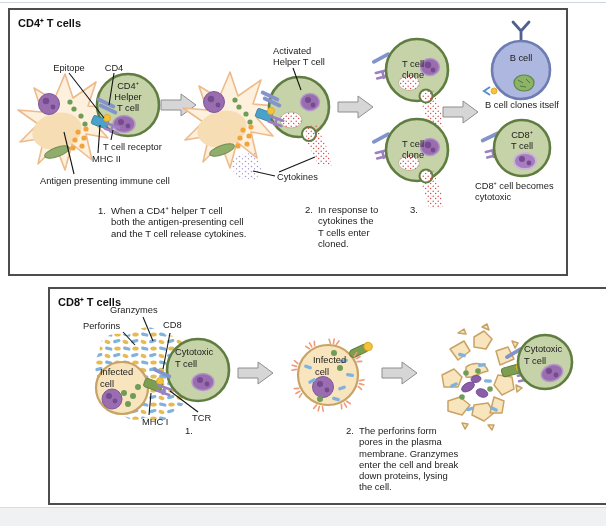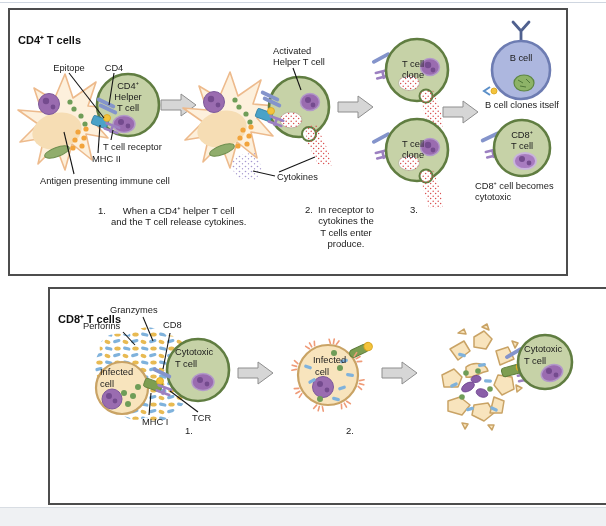--- a/index.html
+++ b/index.html
@@ -2,25 +2,25 @@
 <html><head>
 <meta charset="utf-8">
 <style>
   html,body{margin:0;padding:0;background:#fff;font-family:"Liberation Sans",sans-serif;}
   .page{position:relative;width:606px;height:526px;background:#fff;overflow:hidden;}
   .top-rule{position:absolute;left:0;top:2px;width:606px;height:1px;background:#cfd6e0;}
   .footer{position:absolute;left:0;top:507px;width:606px;height:19px;background:#eff1f3;border-top:1px solid #d8dde3;}
   .panel{position:absolute;left:8px;background:#fff;border:2px solid #4d4d4d;box-sizing:border-box;}
   .panel1{top:8px;width:560px;height:268px;}
   .panel2{top:287px;width:560px;height:218px;margin-left:40px;}
-  .panel-title{position:absolute;left:8px;top:22px;font-size:11px;font-weight:bold;color:#111;z-index:5;}
+  .panel-title{position:absolute;left:8px;top:5px;font-size:11px;font-weight:bold;color:#111;z-index:5;}
   .dsvg{position:absolute;left:0;top:0;}
   .caption{position:absolute;display:flex;font-size:9.5px;line-height:11.3px;color:#1b1b1b;z-index:4;}
   .cap-num{width:13px;flex:none;}
-  .cap-line{display:block;text-align:center;}
+  .cap-line{display:block;}
   text{font-family:"Liberation Sans",sans-serif;font-size:9.3px;fill:#1b1b1b;}
   .ptr{stroke:#141414;stroke-width:1.1;fill:none;}
 </style>
 </head>
 <body>
 
 <div class="page">
   <div class="top-rule"></div>
 
   <section class="panel panel1">
@@ -184,30 +184,31 @@
         <text x="512" y="139" text-anchor="middle">T cell</text>
       </g>
       <text x="465" y="179">CD8⁺ cell becomes</text>
       <text x="465" y="190">cytotoxic</text>
     </svg>
 
     <div class="caption" style="left:88px;top:195px;width:210px;">
       <span class="cap-num">1.</span>
       <span class="cap-body">
         <span class="cap-line">When a CD4⁺ helper T cell</span>
+        <span class="cap-line">both the antigen-presenting cell</span>
         <span class="cap-line">and the T cell release cytokines.</span>
       </span>
     </div>
     <div class="caption" style="left:295px;top:194px;width:100px;">
       <span class="cap-num">2.</span>
       <span class="cap-body">
-        <span class="cap-line">In receptor to</span>
+        <span class="cap-line">In response to</span>
         <span class="cap-line">cytokines the</span>
         <span class="cap-line">T cells enter</span>
-        <span class="cap-line">produce.</span>
+        <span class="cap-line">cloned.</span>
       </span>
     </div>
     <div class="caption" style="left:400px;top:194px;width:140px;">
       <span class="cap-num">3.</span>
     </div>
   </section>
 
   <section class="panel panel2">
     <div class="panel-title">CD8⁺ T cells</div>
 
@@ -366,17 +367,25 @@
         <text x="474" y="63">Cytotoxic</text>
         <text x="474" y="75">T cell</text>
       </g>
     </svg>
 
     <div class="caption" style="left:135px;top:136px;width:175px;">
       <span class="cap-num">1.</span>
     </div>
     <div class="caption" style="left:296px;top:136px;width:175px;">
       <span class="cap-num">2.</span>
+      <span class="cap-body">
+        <span class="cap-line">The perforins form</span>
+        <span class="cap-line">pores in the plasma</span>
+        <span class="cap-line">membrane. Granzymes</span>
+        <span class="cap-line">enter the cell and break</span>
+        <span class="cap-line">down proteins, lysing</span>
+        <span class="cap-line">the cell.</span>
+      </span>
     </div>
   </section>
 
   <div class="footer"></div>
 </div>
 
 </body></html>

